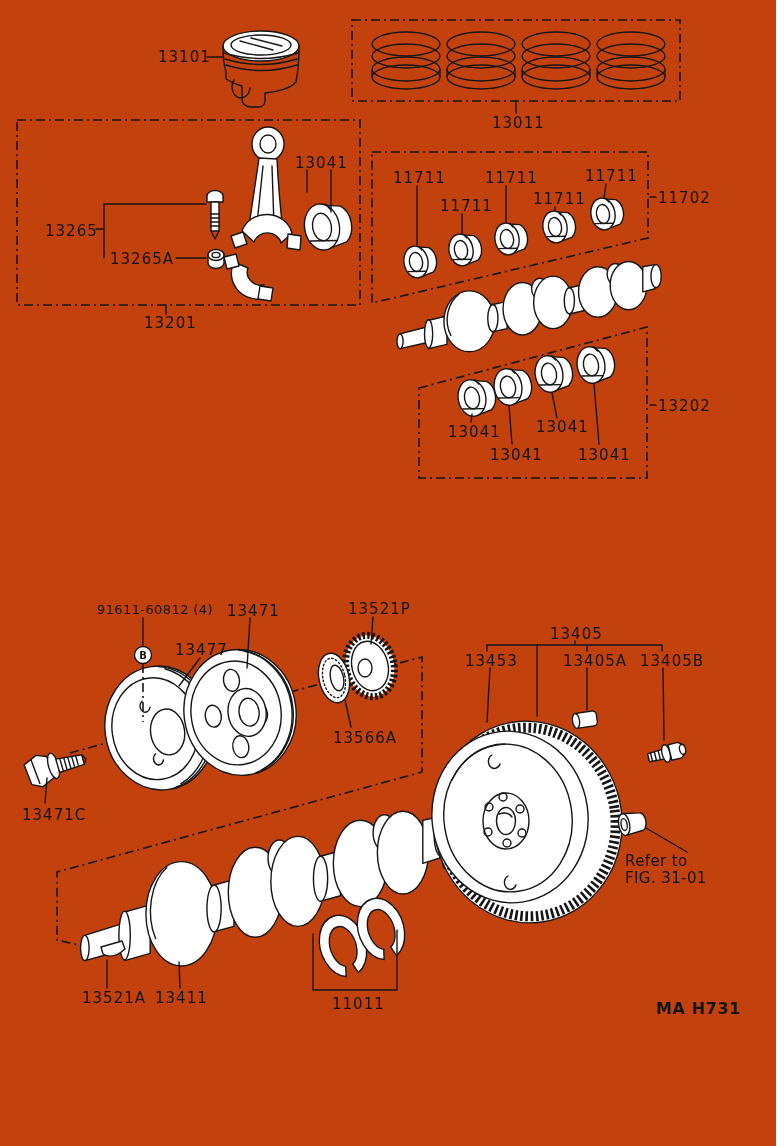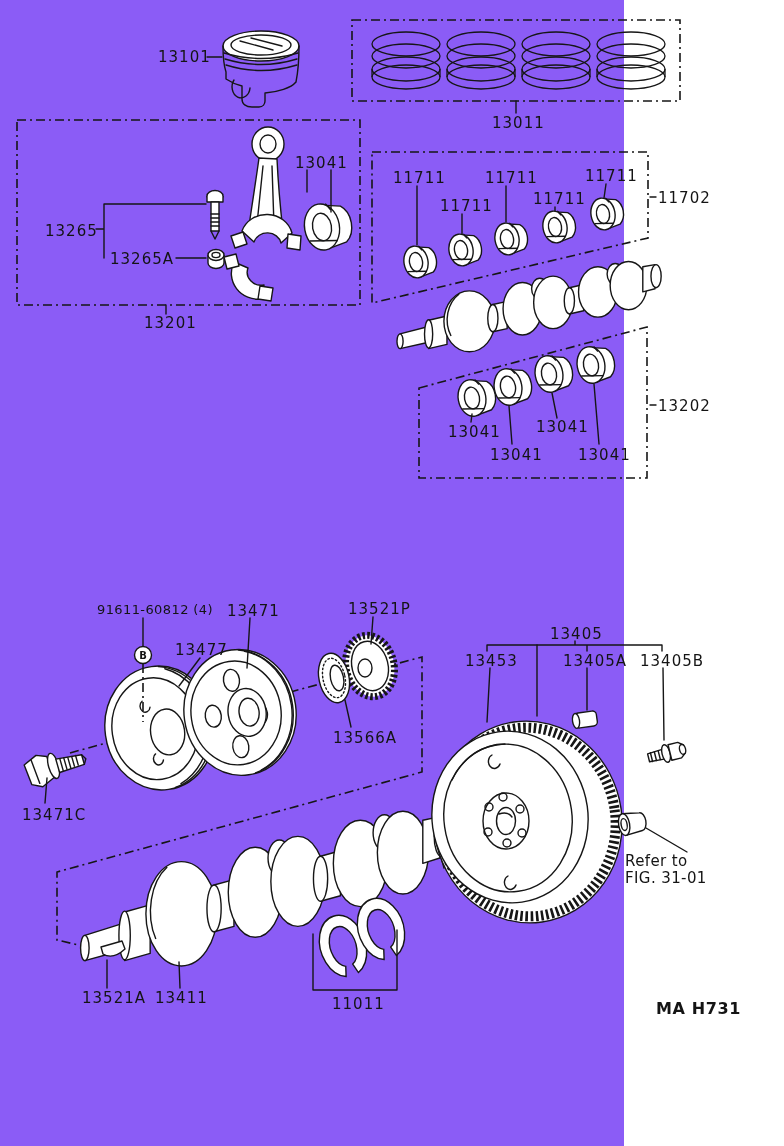--- a/index.html
+++ b/index.html
@@ -1,16 +1,16 @@
 <!DOCTYPE html>
 <html><head>
 <meta charset="utf-8">
 <style>
   html,body{margin:0;padding:0;background:#ffffff;}
-  .stage{width:624px;height:1146px;position:relative;background:#8b5cf6;}
+  .stage{width:776px;height:1146px;position:relative;background:#c2410c;}
   svg{display:block;}
   .ln{stroke:#161616;stroke-width:1.4;fill:none;stroke-linecap:round;stroke-linejoin:round;}
   .fw{stroke:#161616;stroke-width:1.4;fill:#ffffff;stroke-linejoin:round;}
   .dash{stroke:#161616;stroke-width:1.6;fill:none;stroke-dasharray:9 4 2 4;}
   .dot{stroke-dasharray:1.5 2.5;}
   text{font-family:"DejaVu Sans","Liberation Sans",sans-serif;fill:#141414;}
   .lbl{font-size:15px;letter-spacing:1px;}
   .sm{font-size:13px;letter-spacing:0.4px;}
   .note{font-size:15px;letter-spacing:0.4px;}
   .foot{font-size:16px;font-weight:bold;letter-spacing:0.6px;}

